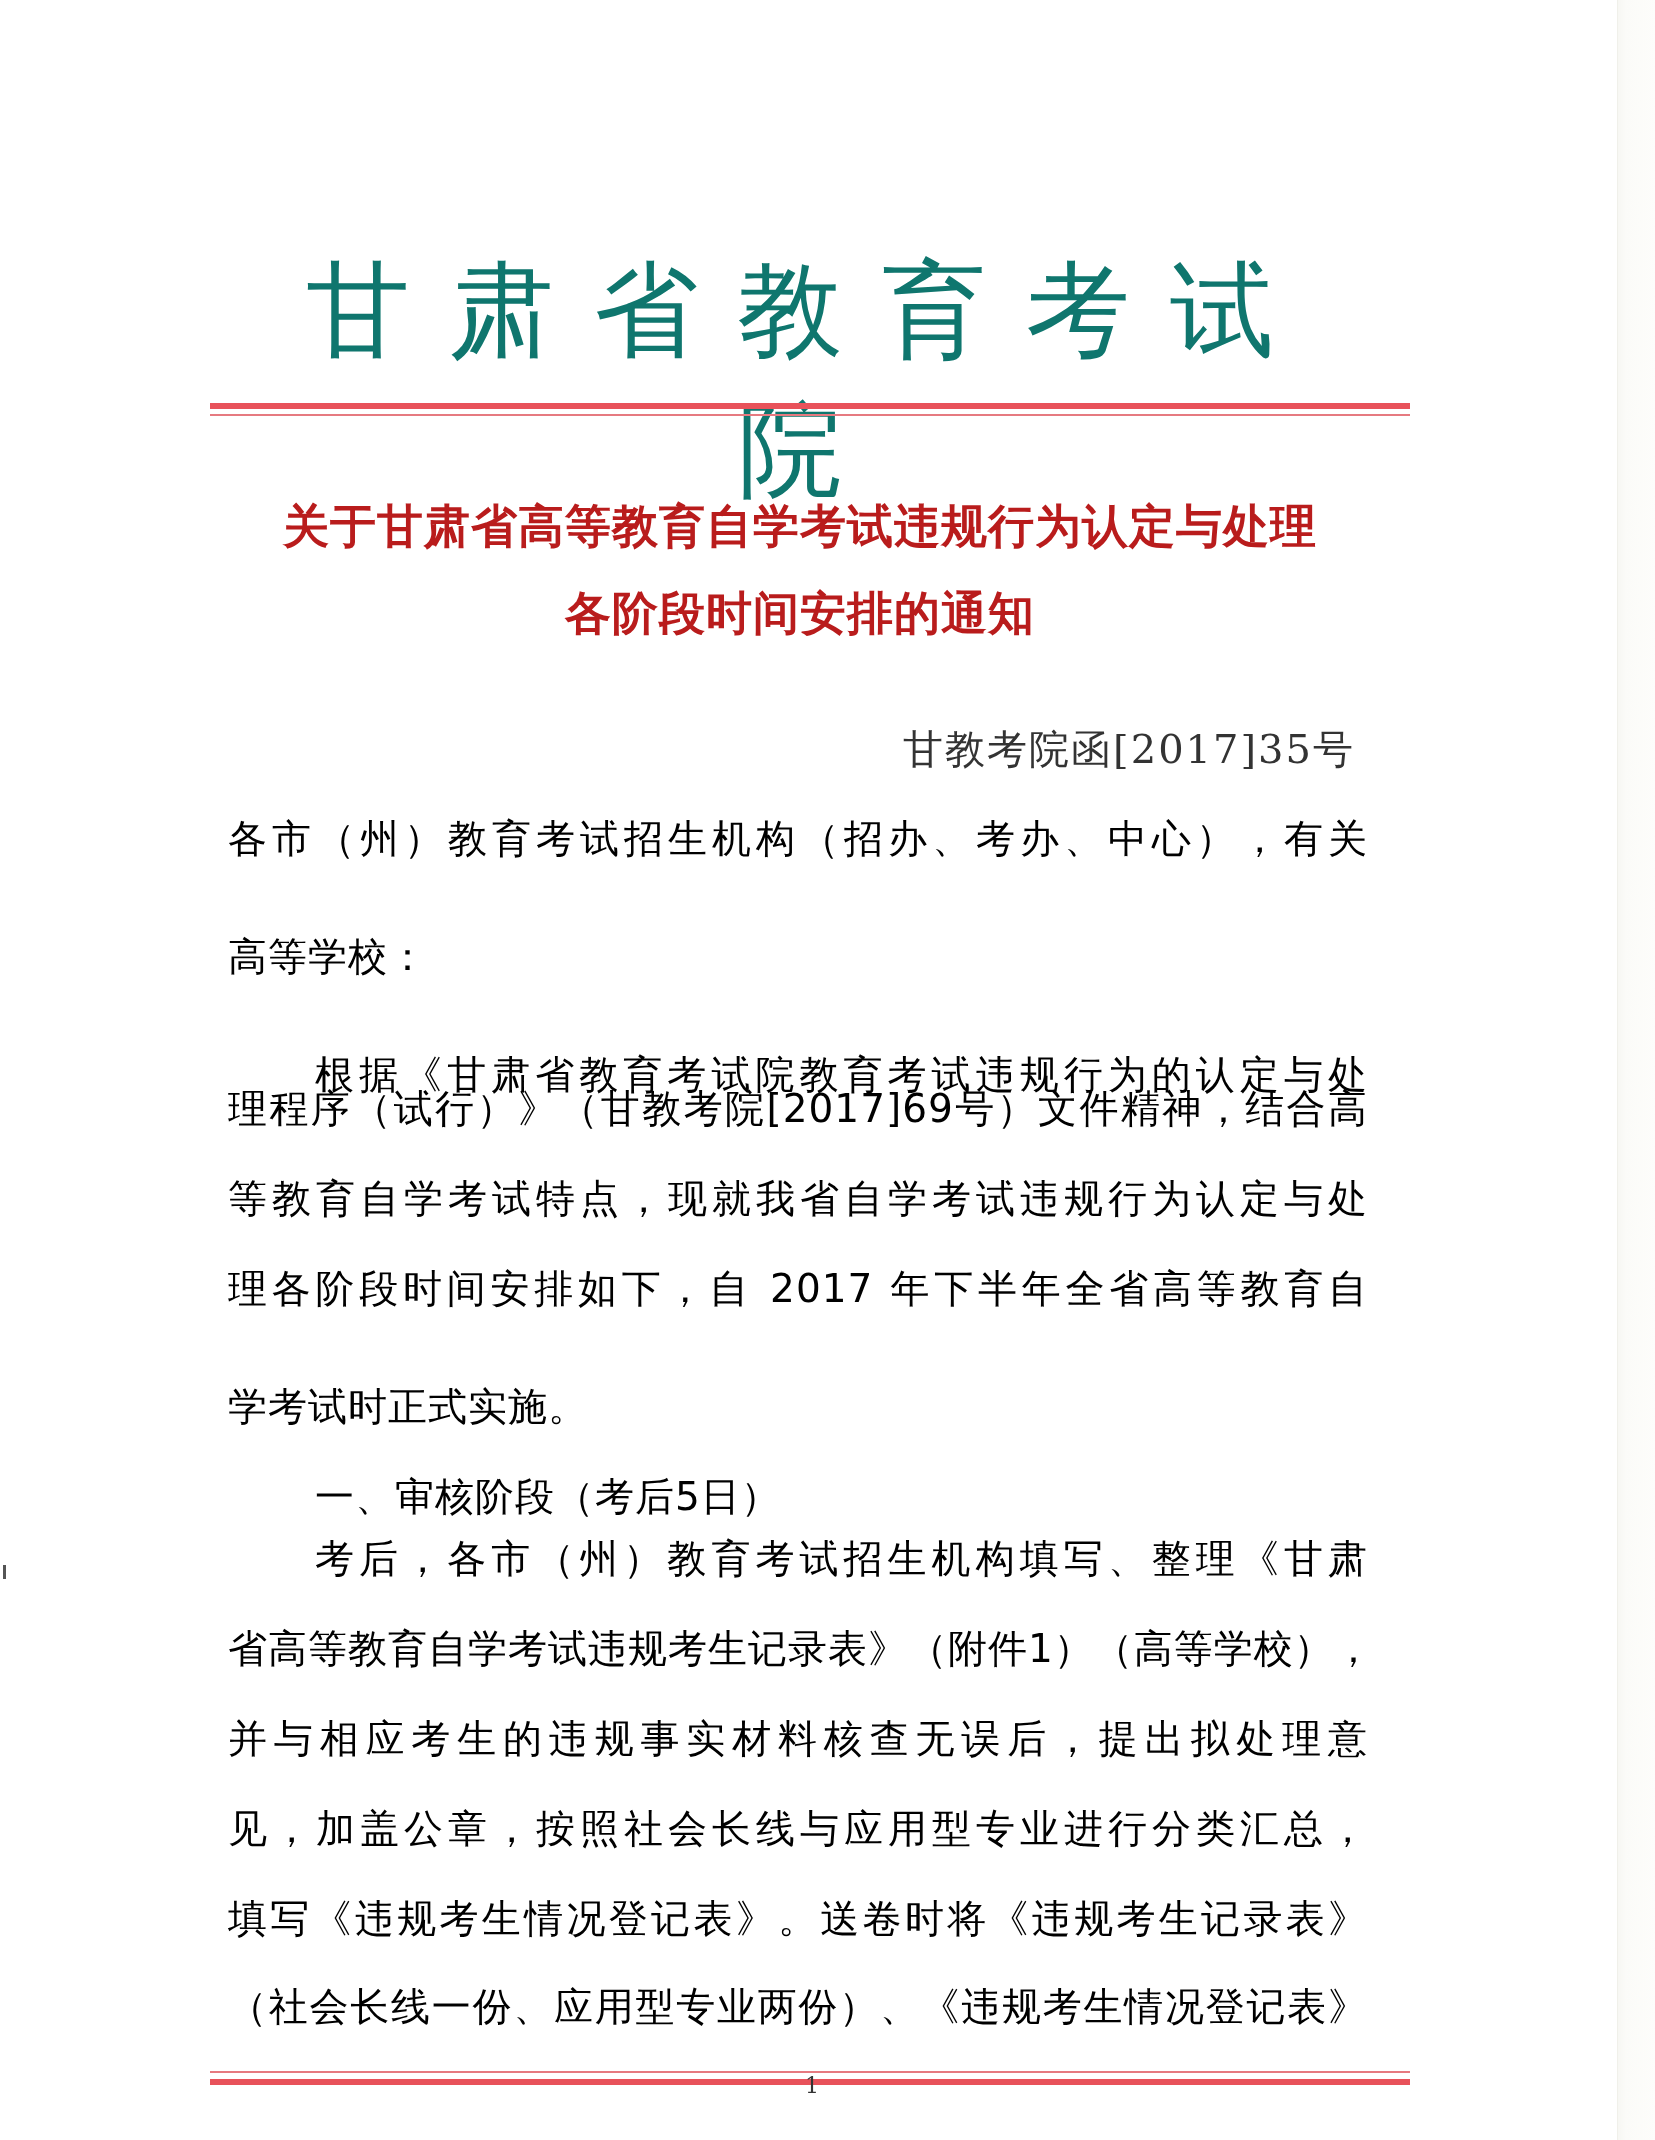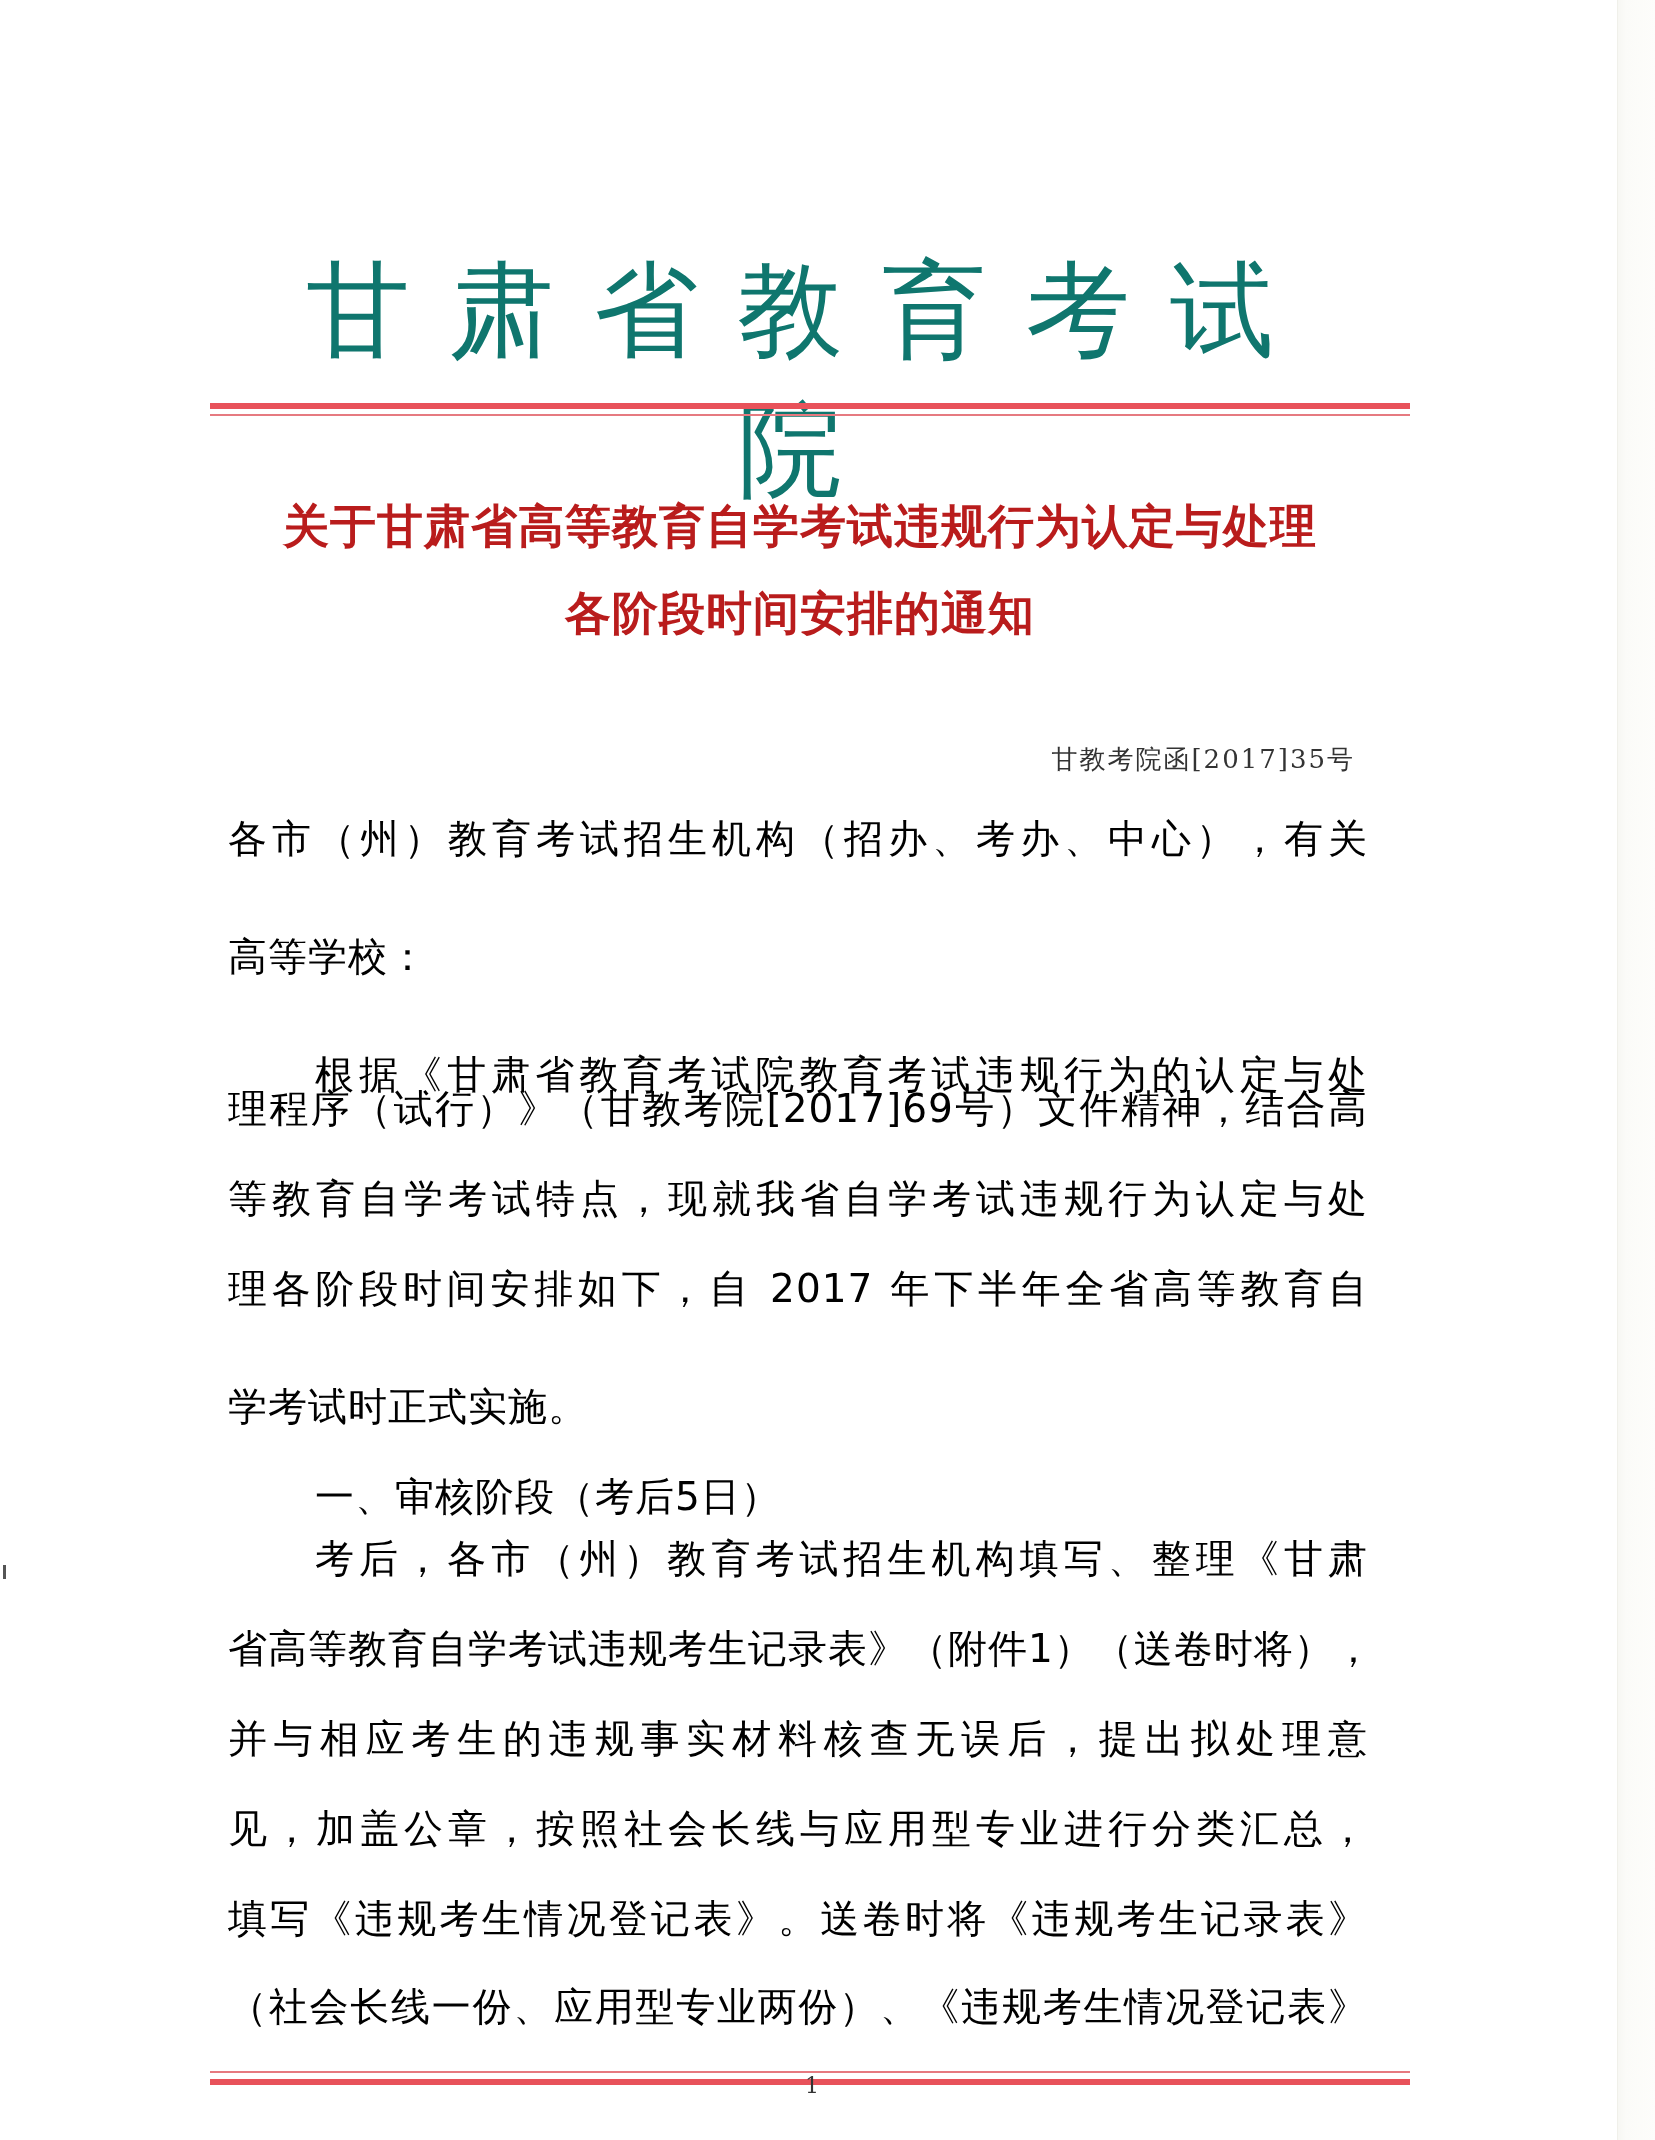--- a/index.html
+++ b/index.html
@@ -63,24 +63,24 @@
       font-weight: bold;
       font-size: 46px;
       color: #b91c1c;
       letter-spacing: 1px;
     }
     .title-line1 { top: 496px; }
     .title-line2 { top: 583px; }
 
     .doc-number {
       position: absolute;
-      top: 742px;
+      top: 722px;
       right: 300px;
       font-family: "DejaVu Serif", serif;
-      font-size: 26px;
+      font-size: 40px;
       color: #333;
       letter-spacing: 2px;
     }
 
     .body-line {
       position: absolute;
       left: 228px;
       width: 1140px;
       font-family: "DejaVu Sans", sans-serif;
       font-size: 39px;
@@ -122,21 +122,21 @@
 
 <div class="body-line indent" style="top:1048px;">根据《甘肃省教育考试院教育考试违规行为的认定与处</div>
 <div class="body-line" style="top:1082px;">理程序（试行）》（甘教考院[2017]69号）文件精神，结合高</div>
 <div class="body-line" style="top:1172px;">等教育自学考试特点，现就我省自学考试违规行为认定与处</div>
 <div class="body-line" style="top:1262px;">理各阶段时间安排如下，自 2017 年下半年全省高等教育自</div>
 <div class="body-line short" style="top:1352px;">学考试时正式实施。</div>
 
 <div class="body-line indent short" style="top:1442px;">一、审核阶段（考后5日）</div>
 
 <div class="body-line indent" style="top:1532px;">考后，各市（州）教育考试招生机构填写、整理《甘肃</div>
-<div class="body-line" style="top:1622px;">省高等教育自学考试违规考生记录表》（附件1）（送卷时将），</div>
+<div class="body-line" style="top:1622px;">省高等教育自学考试违规考生记录表》（附件1）（高等学校），</div>
 <div class="body-line" style="top:1712px;">并与相应考生的违规事实材料核查无误后，提出拟处理意</div>
 <div class="body-line" style="top:1802px;">见，加盖公章，按照社会长线与应用型专业进行分类汇总，</div>
 <div class="body-line" style="top:1892px;">填写《违规考生情况登记表》。送卷时将《违规考生记录表》</div>
 <div class="body-line" style="top:1980px;">（社会长线一份、应用型专业两份）、《违规考生情况登记表》</div>
 
 <div class="red-rule rule-bot-thin"></div>
 <div class="red-rule rule-bot-thick"></div>
 <div class="page-num">1</div>
 
 </body></html>

